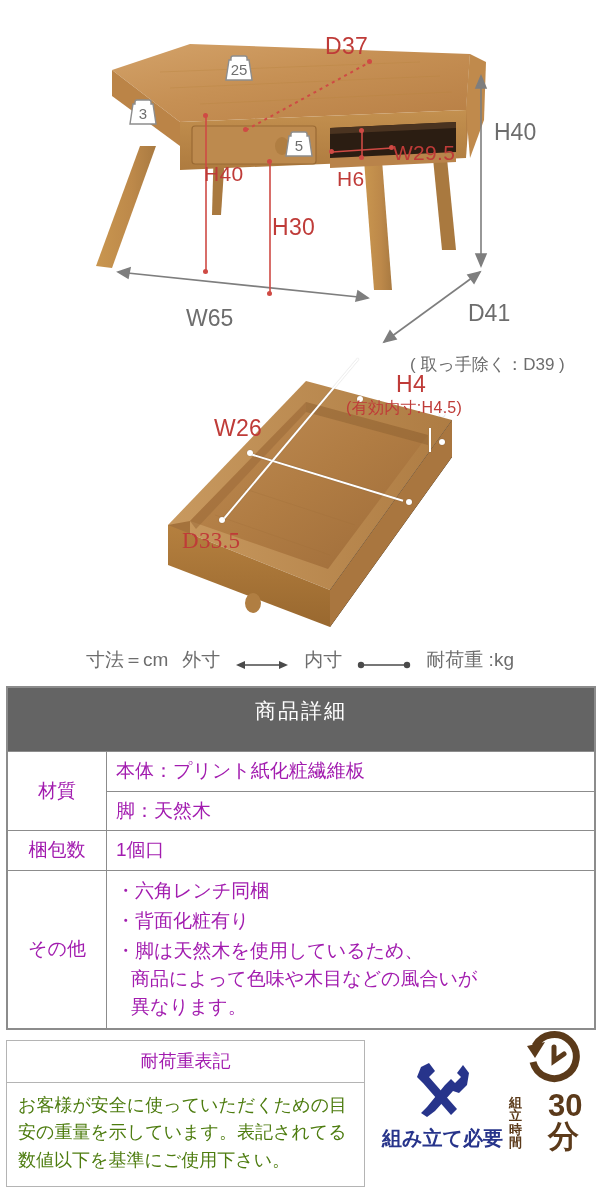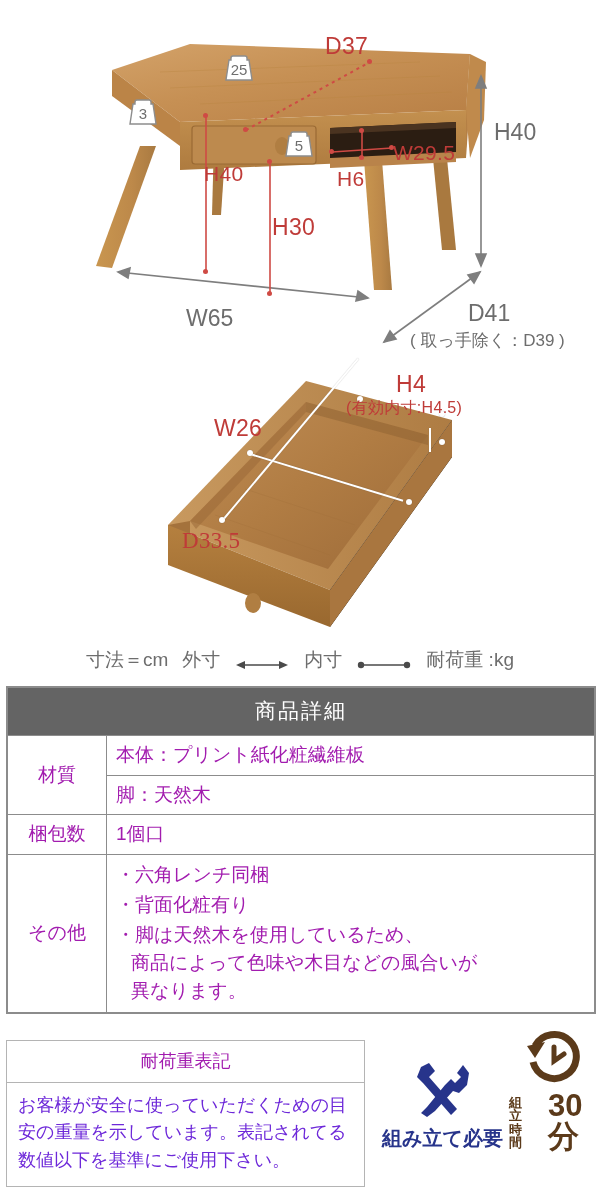--- a/index.html
+++ b/index.html
@@ -22,54 +22,54 @@
   .badge svg{display:block;width:34px;height:30px;}
   .badge span{
     position:absolute;left:0;right:0;top:9px;text-align:center;
     font-size:15px;color:#6f6f6f;font-family:"Liberation Sans",sans-serif;
   }
   .badge.small span{font-size:15px;}
 
   .lbl{position:absolute;white-space:nowrap;}
   .lbl.big{font-size:23px;}
   .lbl.mid{font-size:21px;}
-  .lbl.sm{font-size:17px;}
+  .lbl.sm{font-size:17px;margin-top:24px;}
 
   
   #drawer-figure{position:absolute;left:0;top:365px;width:600px;height:265px;}
   .wline{position:absolute;background:#ffffff;height:2px;transform-origin:0 50%;
          box-shadow:0 0 1px rgba(0,0,0,.25);}
 
   
   #legend{position:absolute;left:0;top:634px;width:600px;height:52px;
           display:flex;align-items:center;justify-content:center;gap:14px;
           font-size:19px;color:#6d6d6d;}
   #legend .sym{display:inline-block;position:relative;width:56px;height:12px;}
 
   
   #spec-table{position:absolute;left:6px;top:686px;width:588px;
               border:1px solid #8c8c8c;border-collapse:collapse;}
   #spec-table table{border-collapse:collapse;width:588px;}
   #spec-table .hdr{
     background:#646464;color:#ffffff;text-align:center;font-size:21px;
-    padding:9px 0 10px;letter-spacing:2px;
+    padding:9px 0 26px;letter-spacing:2px;
   }
   #spec-table td{border:1px solid #8c8c8c;font-size:19px;color:#a21caf;}
   #spec-table td.key{width:98px;text-align:center;vertical-align:middle;padding:6px 0;}
   #spec-table td.val{padding:5px 0 6px 9px;line-height:1.45;}
   #spec-table ul{margin:0;padding:0;list-style:none;}
   #spec-table li{line-height:1.48;padding:1px 0;}
   #spec-table li .cont{display:block;padding-left:15px;}
 
   
   #note-box{position:absolute;left:6px;top:1040px;width:357px;
             border:1px solid #b4b4b4;background:#fff;}
   #note-box .nhdr{text-align:center;font-size:18px;color:#a21caf;
                   padding:8px 0 9px;border-bottom:1px solid #b4b4b4;}
-  #note-box .nbody{font-size:18px;color:#6d28d9;line-height:1.52;
+  #note-box .nbody{font-size:18px;color:#4d7c0f;line-height:1.52;
                    padding:9px 11px 12px;}
 
   
   #assembly{position:absolute;left:382px;top:1036px;width:214px;height:116px;
             display:flex;align-items:flex-end;gap:6px;}
   .asm{display:flex;flex-direction:column;align-items:center;}
   .asm .glyph{height:62px;display:flex;align-items:center;justify-content:center;}
   .asm .cap{font-size:20px;font-weight:700;margin-top:4px;white-space:nowrap;}
   #asm-tools .cap{color:#27348b;}
   .time-wrap{display:flex;align-items:flex-end;gap:20px;}

